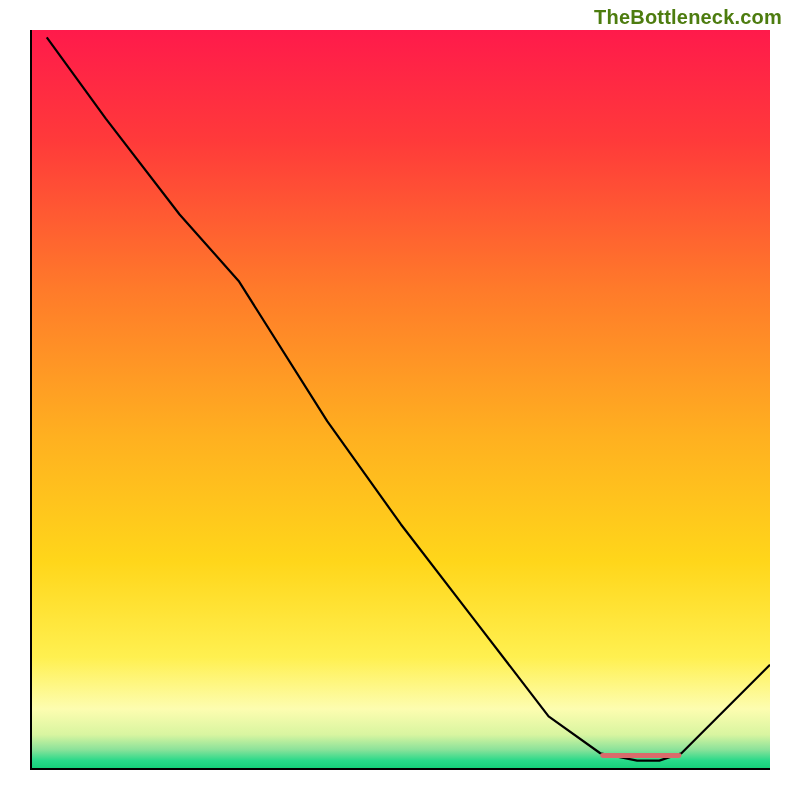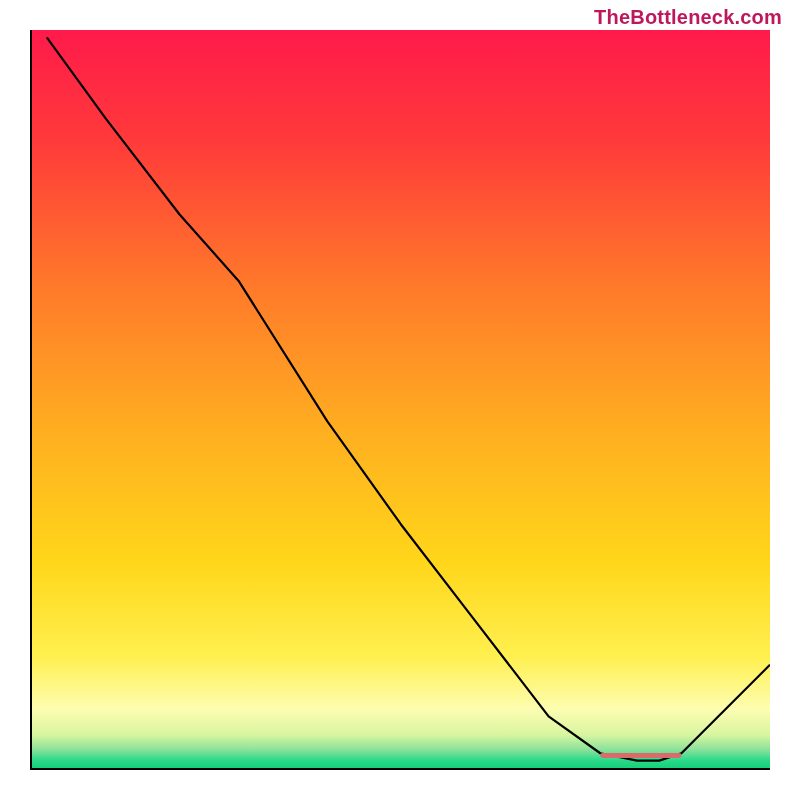--- a/index.html
+++ b/index.html
@@ -15,21 +15,21 @@
     position: relative;
     width: 800px;
     height: 800px;
   }
   .watermark {
     position: absolute;
     top: 6px;
     right: 18px;
     font-size: 20px;
     font-weight: bold;
-    color: #be185d;
+    color: #4d7c0f;
     letter-spacing: 0.2px;
     z-index: 10;
   }
   .plot-area {
     position: absolute;
     left: 30px;
     top: 30px;
     width: 740px;
     height: 740px;
     border-left: 2px solid #000;

